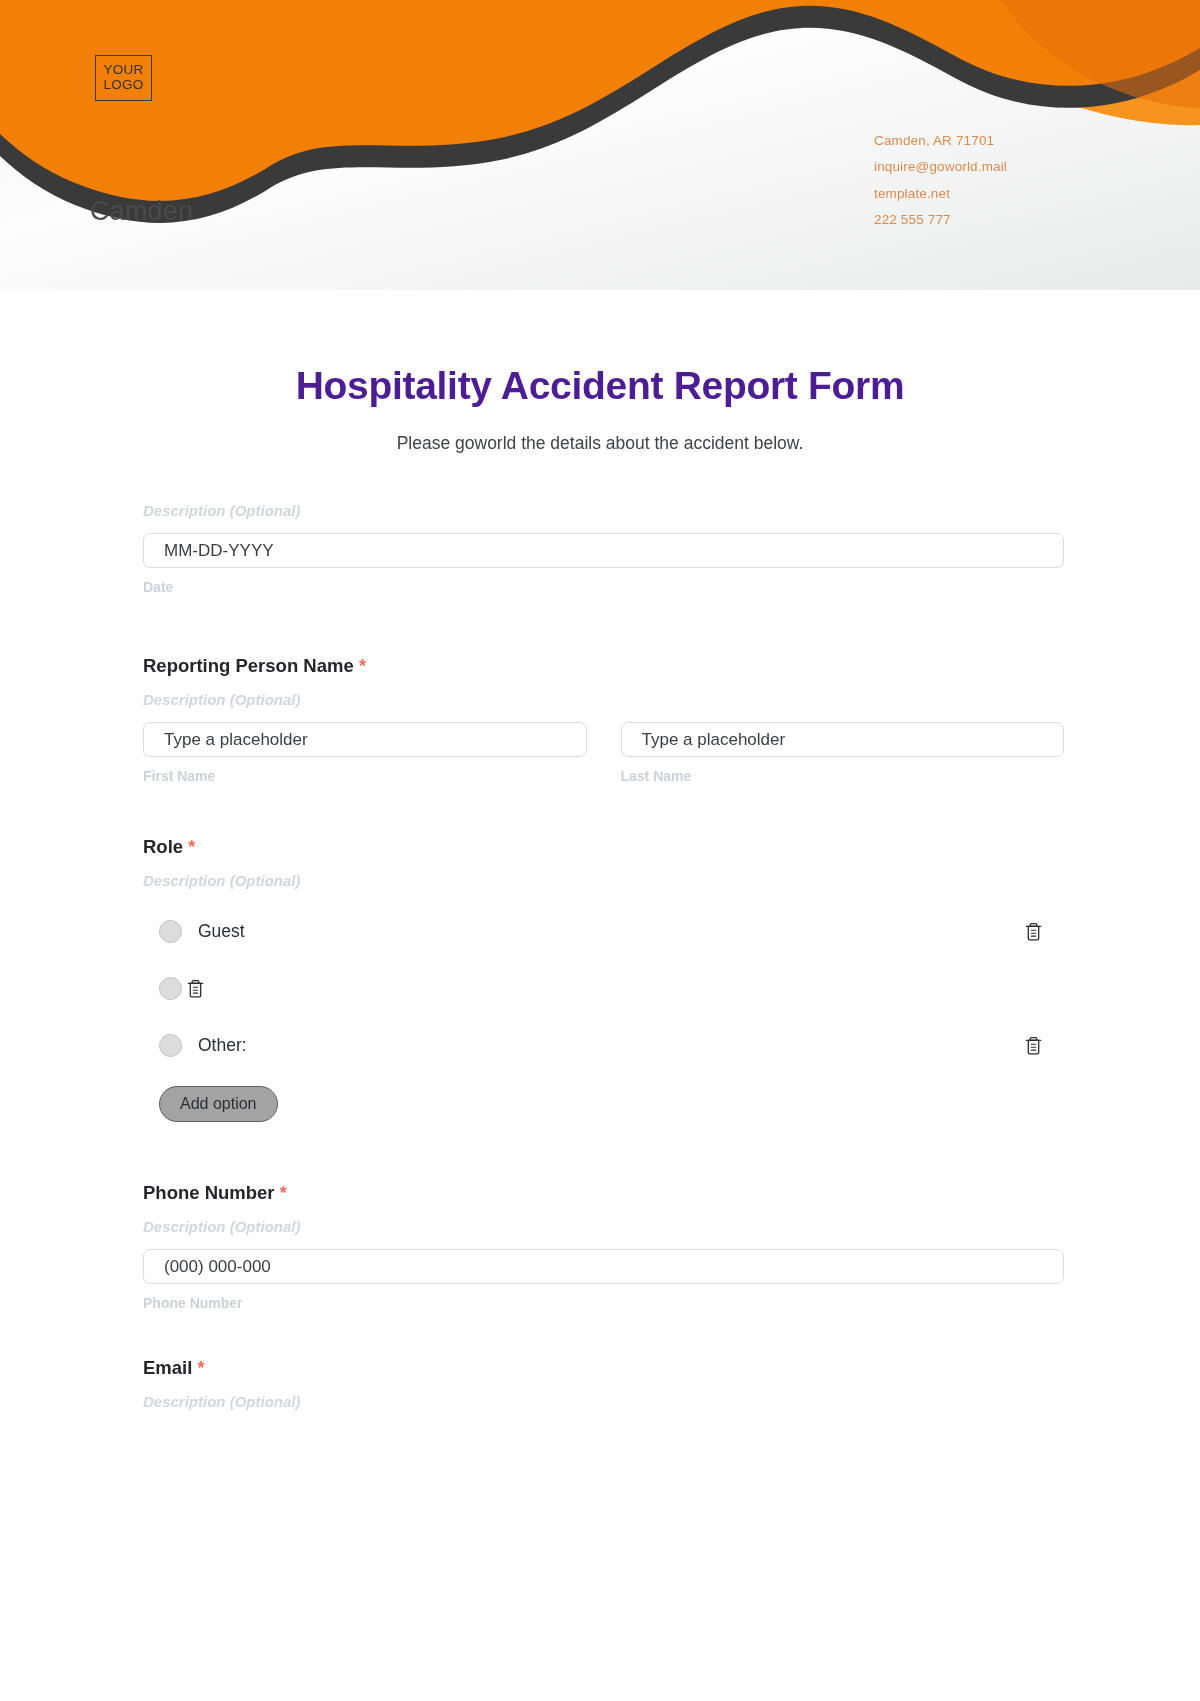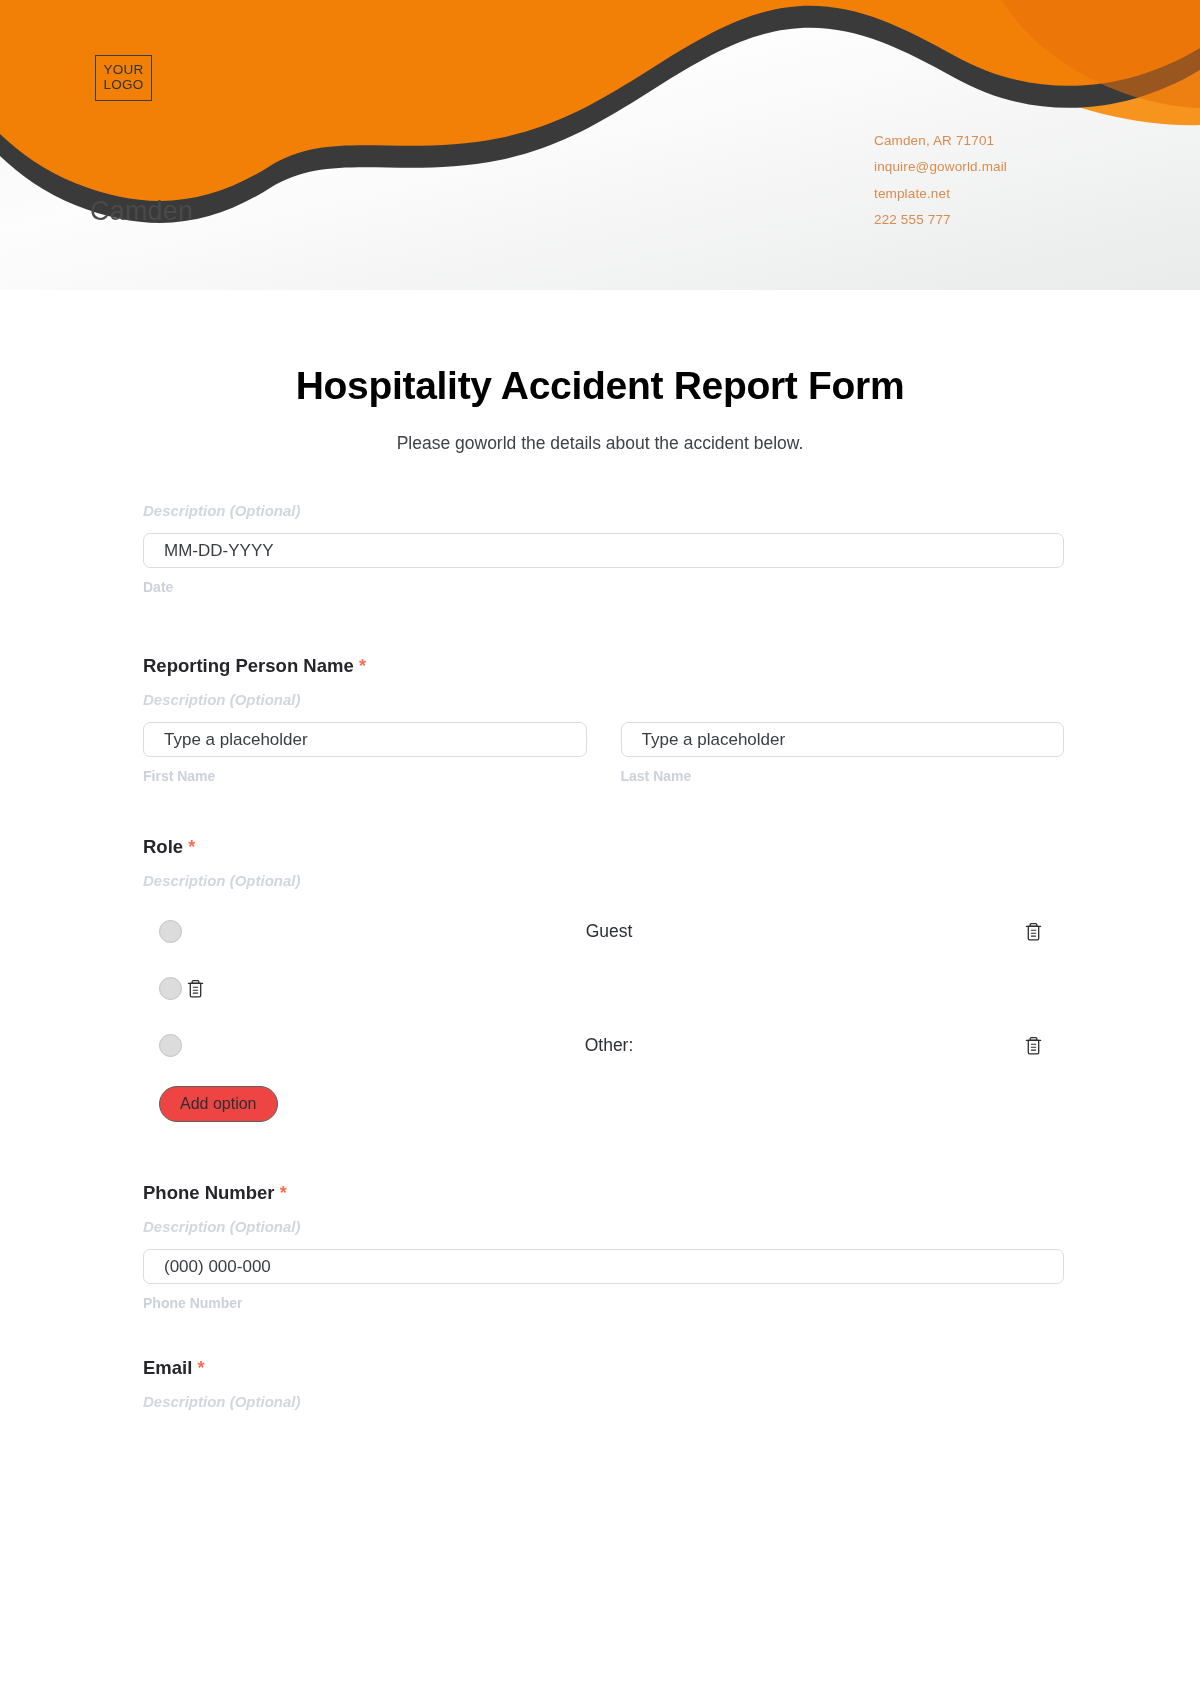--- a/index.html
+++ b/index.html
@@ -80,21 +80,21 @@
     width: 1200px;
     padding: 0;
   }
   .title-area {
     text-align: center;
     margin-top: 74px;
   }
   .form-title {
     font-size: 39px;
     font-weight: bold;
-    color: #000000;
+    color: #4c1d95;
     letter-spacing: -0.3px;
     margin: 0;
   }
   .form-subtitle {
     font-size: 17.5px;
     color: #3f4247;
     margin: 25px 0 0 0;
     font-weight: 400;
   }
 
@@ -163,42 +163,41 @@
     border-radius: 50%;
     background: #dcdcdc;
     border: 1px solid #c3c3c3;
     flex: 0 0 auto;
   }
   .option-label {
     font-size: 17.5px;
     color: #2c2f33;
     margin-left: 16px;
     flex: 1;
-    text-align: center;
   }
   .trash-btn {
     width: 26px;
     height: 26px;
     display: flex;
     align-items: center;
     justify-content: center;
     background: none;
     border: none;
     padding: 0;
     cursor: pointer;
     margin-right: 18px;
   }
   .add-option-btn {
     margin-left: 16px;
     margin-top: 12px;
     height: 36px;
     padding: 0 20px;
     border: 1.4px solid #5c5f63;
     border-radius: 18px;
-    background: #ef4444;
+    background: #a3a3a3;
     font-family: "Liberation Sans", sans-serif;
     font-size: 16px;
     color: #2c2f33;
     cursor: pointer;
   }
 
   .gap-lg { height: 60px; }
   .gap-md { height: 52px; }
   .gap-sm { height: 46px; }
 </style>

